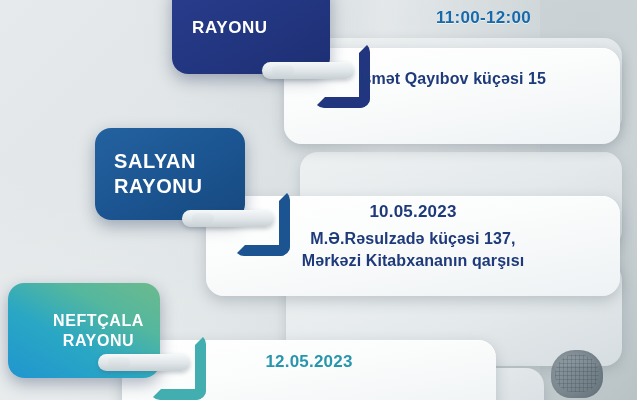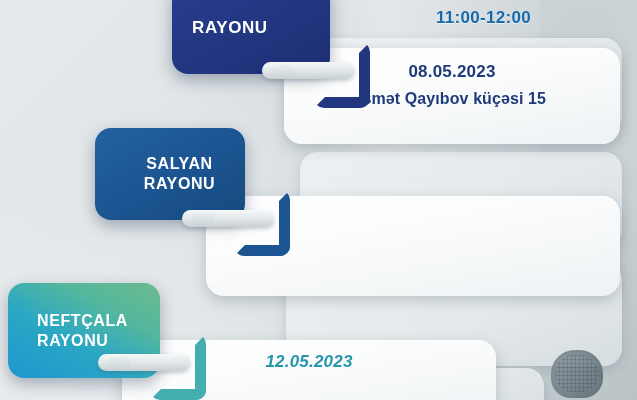--- a/index.html
+++ b/index.html
@@ -46,26 +46,26 @@
   }
   .badge .bl{display:block;line-height:1.25;}
   #badge-haciqabul{
     left:172px;top:-18px;width:158px;height:92px;
     background:linear-gradient(150deg,#2a3d8f 0%,#22357f 55%,#1d2f73 100%);
     font-size:17px;padding-left:20px;box-sizing:border-box;
   }
   #badge-salyan{
     left:95px;top:128px;width:150px;height:92px;
     background:linear-gradient(150deg,#23629f 0%,#1b5490 55%,#17497f 100%);
-    font-size:16px;padding-left:19px;box-sizing:border-box;align-items:center;
+    font-size:20px;padding-left:19px;box-sizing:border-box;
   }
   #badge-neftcala{
     left:8px;top:283px;width:152px;height:95px;
     background:linear-gradient(28deg,#1f96cf 0%,#2aa7c4 40%,#54b79e 70%,#6cba8d 100%);
-    font-size:16px;padding-left:29px;box-sizing:border-box;
+    font-size:16px;padding-left:29px;box-sizing:border-box;align-items:center;
   }
 
   
   .clip{position:absolute;z-index:7;}
   .clip .bar{
     position:absolute;left:0;top:14px;width:92px;height:17px;border-radius:9px;
     background:linear-gradient(180deg,#f6f8f9 0%,#dfe5e8 55%,#c8d0d4 100%);
     box-shadow:0 2px 4px rgba(70,85,95,.30);
   }
   .clip .nub{
@@ -122,49 +122,53 @@
   <div class="panel ghost" style="left:292px;top:38px;width:330px;height:96px;"></div>
   <div class="panel ghost" style="left:300px;top:152px;width:322px;height:96px;"></div>
   <div class="panel ghost" style="left:286px;top:262px;width:336px;height:104px;"></div>
   <div class="panel ghost" style="left:214px;top:368px;width:330px;height:60px;"></div>
 
   <div class="timeline-time" style="left:436px;top:8px;text-align:center;">11:00-12:00</div>
 
   <div class="panel bright" style="left:284px;top:48px;width:336px;height:96px;"></div>
 
   <div class="card-text" style="left:284px;top:62px;width:336px;">
-    <div class="card-date">08.05.2023</div>
     <div class="card-addr">İsmət Qayıbov küçəsi 15</div>
   </div>
 
   <div class="badge" id="badge-haciqabul">
     <span class="bl">RAYONU</span>
   </div>
   <div class="clip" id="clip-1" style="left:262px;top:48px;width:120px;height:46px;">
     <div class="hook"></div>
     <div class="bar"></div>
     <div class="nub"></div>
   </div>
 
   <div class="panel bright" style="left:206px;top:196px;width:414px;height:100px;"></div>
 
+  <div class="card-text" style="left:206px;top:202px;width:414px;">
+    <div class="card-date">10.05.2023</div>
+    <div class="card-addr">M.Ə.Rəsulzadə küçəsi 137,</div>
+    <div class="card-addr" style="margin-top:2px;">Mərkəzi Kitabxananın qarşısı</div>
+  </div>
 
   <div class="badge" id="badge-salyan">
     <span class="bl">SALYAN</span>
     <span class="bl">RAYONU</span>
   </div>
   <div class="clip" id="clip-2" style="left:182px;top:196px;width:120px;height:46px;">
     <div class="hook"></div>
     <div class="bar"></div>
     <div class="nub"></div>
   </div>
 
   <div class="panel bright" style="left:122px;top:340px;width:374px;height:80px;"></div>
 
-  <div class="card-text" style="left:122px;top:352px;width:374px;font-style:italic;">
+  <div class="card-text" style="left:122px;top:352px;width:374px;">
     <div class="card-date teal">12.05.2023</div>
   </div>
 
   <div class="badge" id="badge-neftcala">
     <span class="bl">NEFTÇALA</span>
     <span class="bl">RAYONU</span>
   </div>
   <div class="clip" id="clip-3" style="left:98px;top:340px;width:120px;height:46px;">
     <div class="hook"></div>
     <div class="bar"></div>

